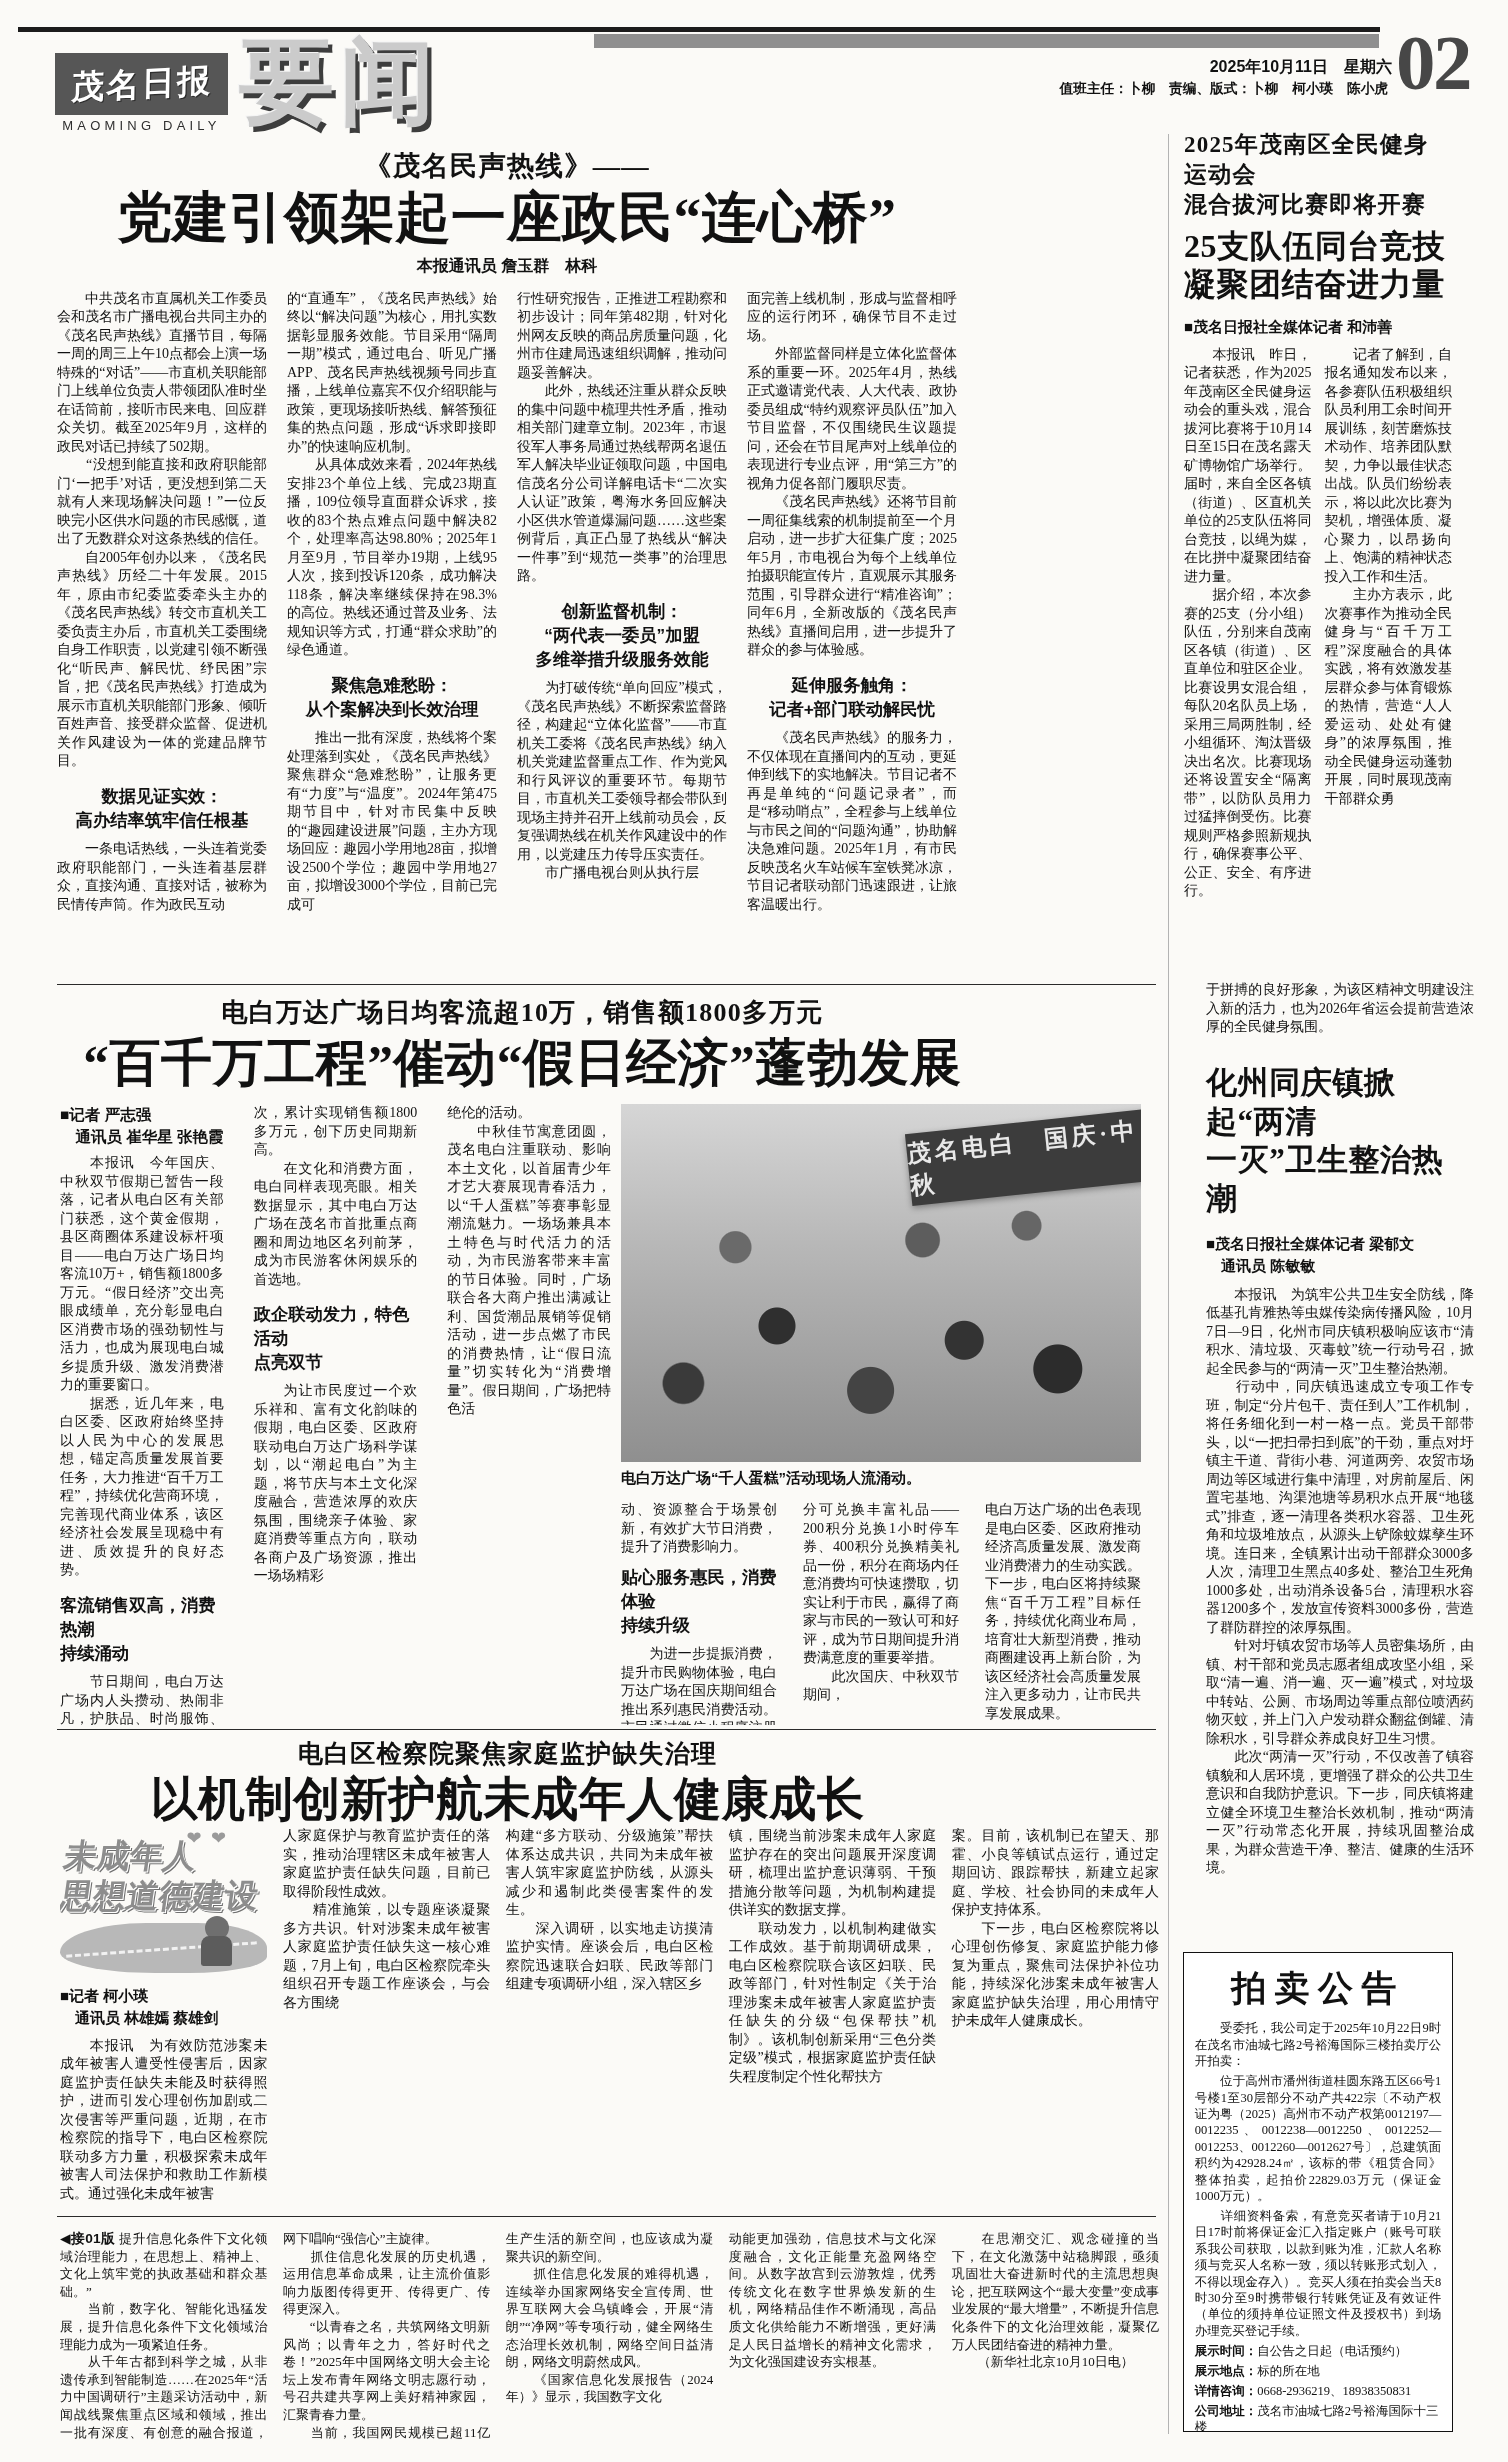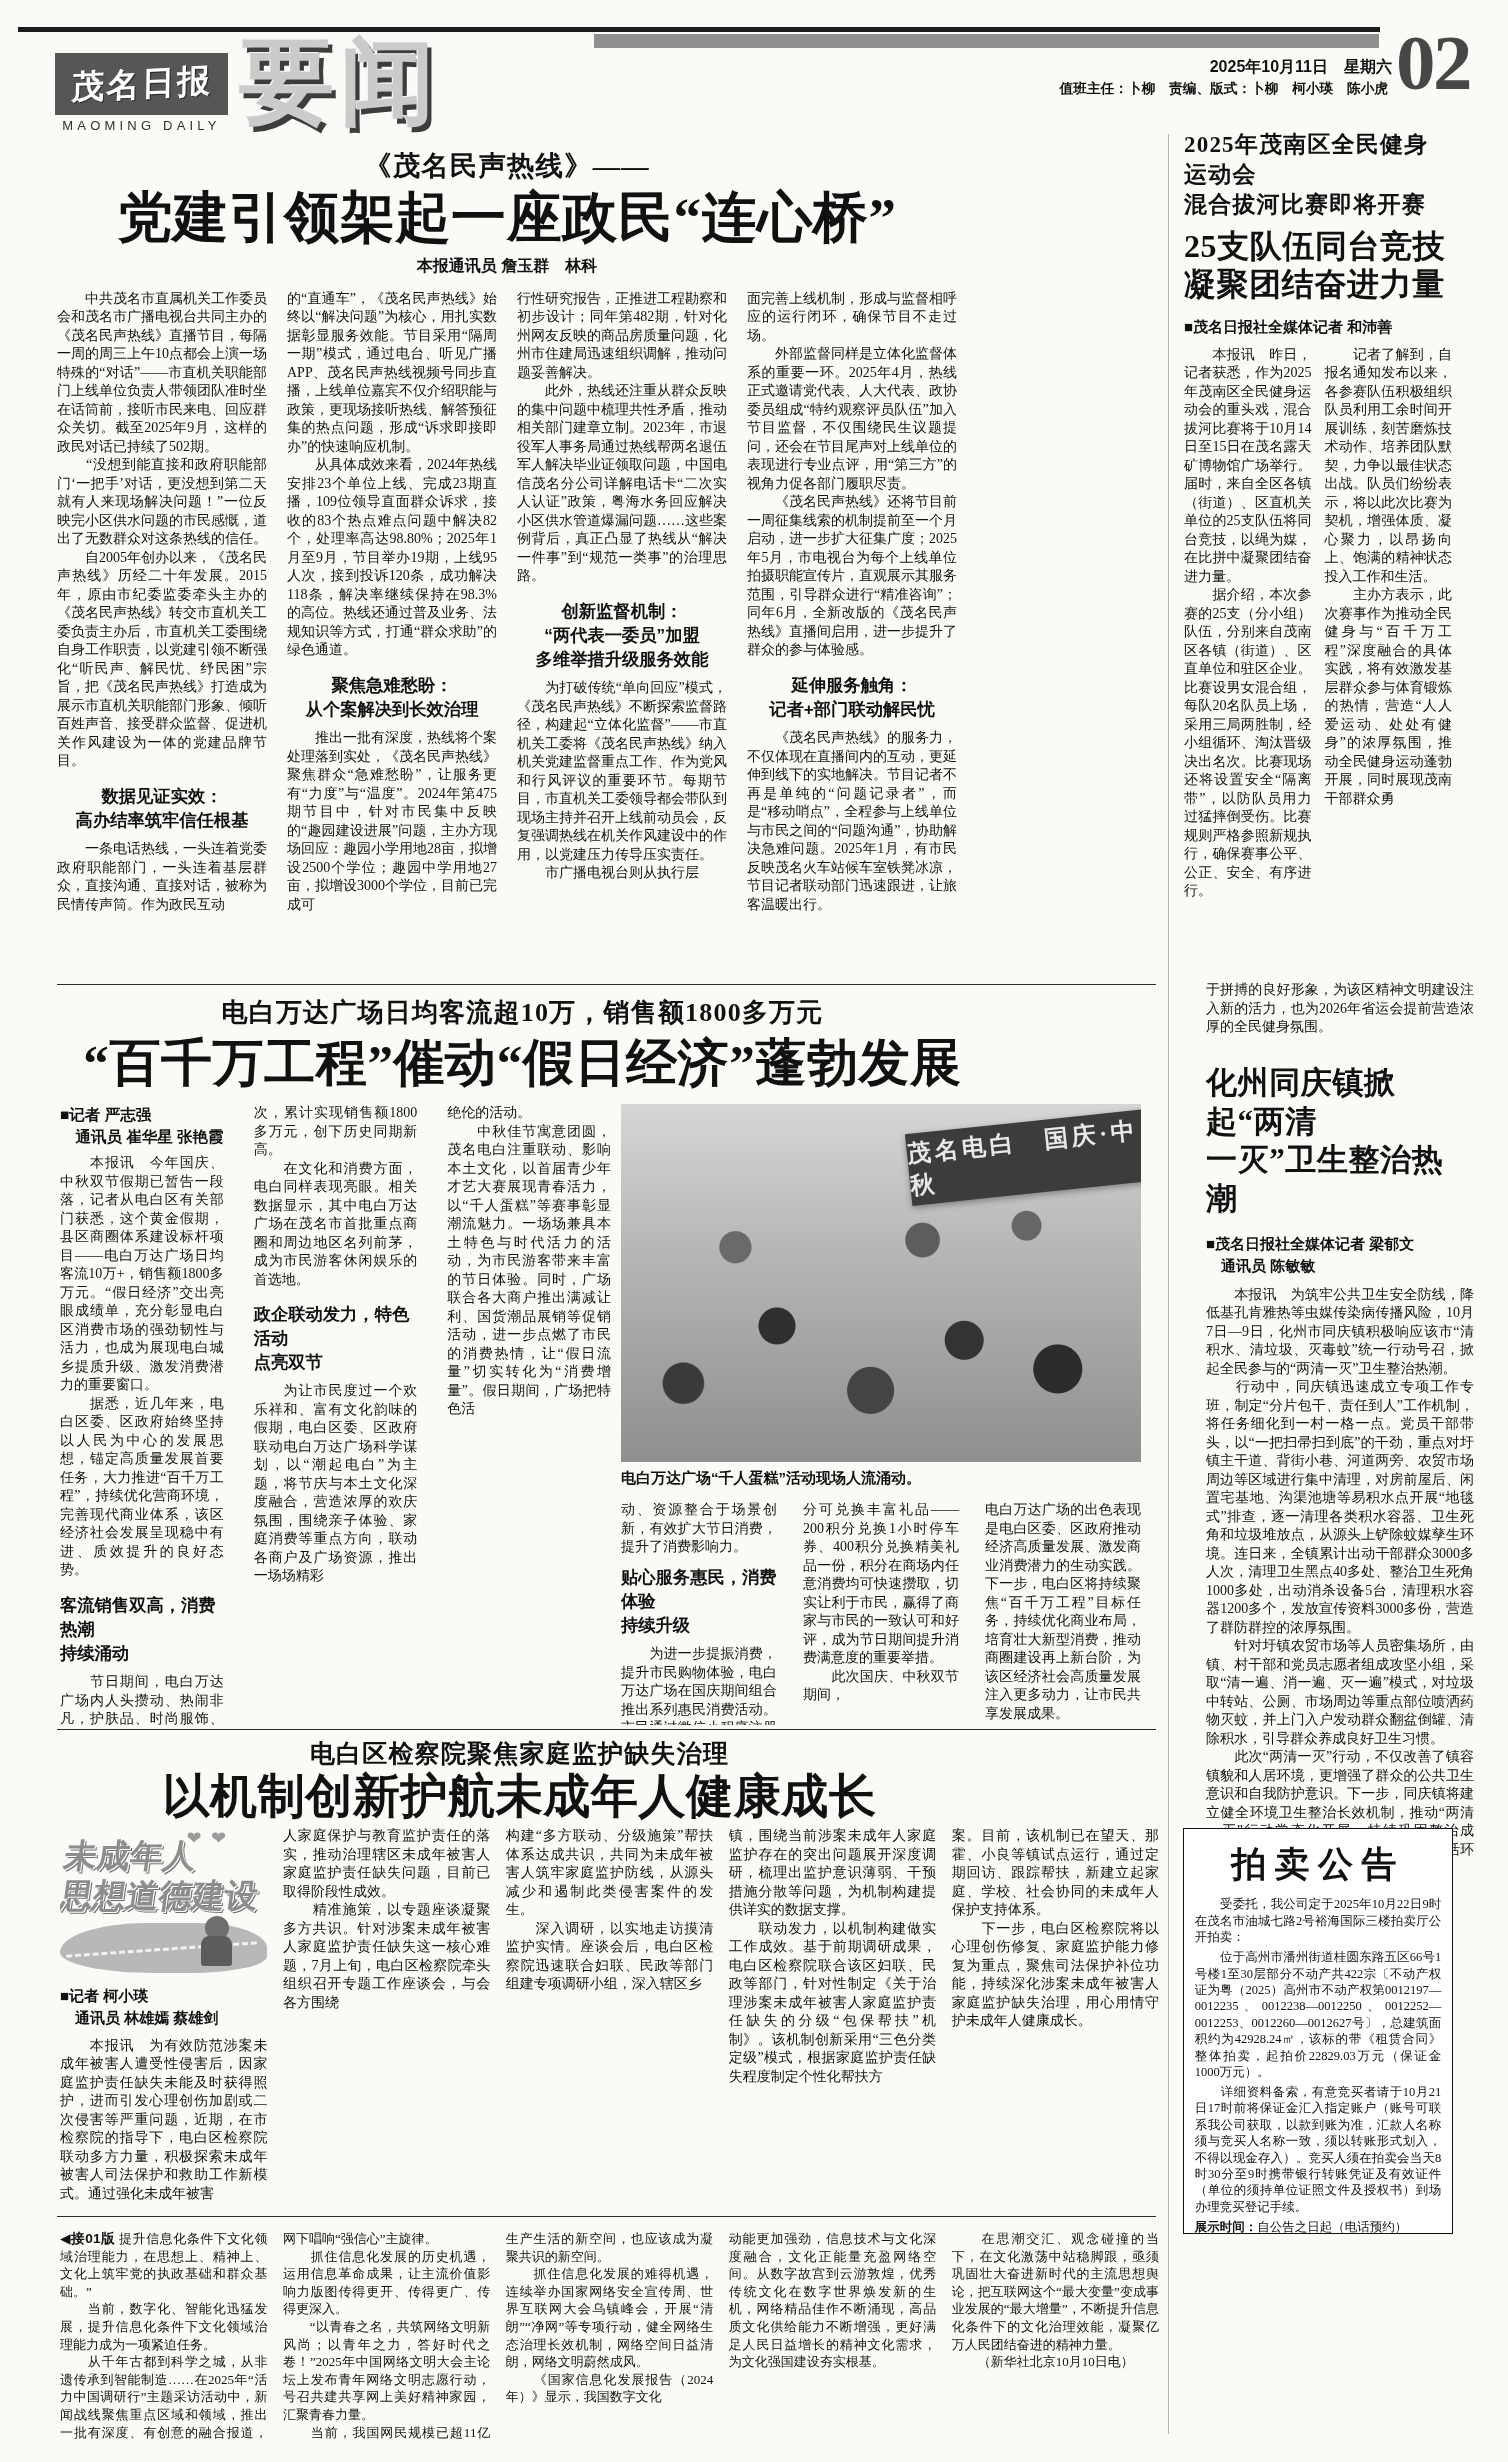--- a/index.html
+++ b/index.html
@@ -192,21 +192,21 @@
 持续升级</div>
     <div class="body-text just prel">　　为进一步提振消费，提升市民购物体验，电白万达广场在国庆期间组合推出系列惠民消费活动。市民通过微信小程序注册会员，即可自动累计消费积分，积</div>
   </div>
   <div class="col body-text just prel">分可兑换丰富礼品——200积分兑换1小时停车券、400积分兑换精美礼品一份，积分在商场内任意消费均可快速攒取，切实让利于市民，赢得了商家与市民的一致认可和好评，成为节日期间提升消费满意度的重要举措。
 　　此次国庆、中秋双节期间，</div>
   <div class="col body-text just prel">电白万达广场的出色表现是电白区委、区政府推动经济高质量发展、激发商业消费潜力的生动实践。下一步，电白区将持续聚焦“百千万工程”目标任务，持续优化商业布局，培育壮大新型消费，推动商圈建设再上新台阶，为该区经济社会高质量发展注入更多动力，让市民共享发展成果。</div>
 </div>
 
 <div class="abs hrule" style="left:57px;top:1729px;width:1099px;"></div>
 
-<div class="abs" style="left:57px;top:1737px;width:1099px;font-family:Liberation Mono, monospace;">
+<div class="abs" style="left:45px;top:1737px;width:1099px;">
   <div class="kicker" style="font-size:25px;width:925px;">电白区检察院聚焦家庭监护缺失治理</div>
   <div class="headline" style="font-size:47px;line-height:1.1;width:925px;margin-top:3.6px;">以机制创新护航未成年人健康成长</div>
 </div>
 
 <div class="abs cols clip" style="left:60px;top:1827px;width:1099px;height:383px;gap:15.5px;">
   <div class="col">
     <div class="side-art">
       <span class="hearts">❤ ❤</span>
       <span class="t1">未成年人</span>
       <span class="t2">思想道德建设</span>
@@ -243,21 +243,21 @@
 　　“以青春之名，共筑网络文明新风尚；以青年之力，答好时代之卷！”2025年中国网络文明大会主论坛上发布青年网络文明志愿行动，号召共建共享网上美好精神家园，汇聚青春力量。
 　　当前，我国网民规模已超11亿人。网络空间成为人们</div>
   <div class="col just prel">生产生活的新空间，也应该成为凝聚共识的新空间。
 　　抓住信息化发展的难得机遇，连续举办国家网络安全宣传周、世界互联网大会乌镇峰会，开展“清朗”“净网”等专项行动，健全网络生态治理长效机制，网络空间日益清朗，网络文明蔚然成风。
 　　《国家信息化发展报告（2024年）》显示，我国数字文化</div>
   <div class="col just prel">动能更加强劲，信息技术与文化深度融合，文化正能量充盈网络空间。从数字故宫到云游敦煌，优秀传统文化在数字世界焕发新的生机，网络精品佳作不断涌现，高品质文化供给能力不断增强，更好满足人民日益增长的精神文化需求，为文化强国建设夯实根基。</div>
   <div class="col just prel">　　在思潮交汇、观念碰撞的当下，在文化激荡中站稳脚跟，亟须巩固壮大奋进新时代的主流思想舆论，把互联网这个“最大变量”变成事业发展的“最大增量”，不断提升信息化条件下的文化治理效能，凝聚亿万人民团结奋进的精神力量。
 　　（新华社北京10月10日电）</div>
 </div>
 
-<div class="abs auction clip" style="left:1183px;top:1828px;width:270px;height:406px;">
+<div class="abs auction clip" style="left:1183px;top:1952px;width:270px;height:480px;">
   <div class="title">拍卖公告</div>
   <p class="just prel">　　受委托，我公司定于2025年10月22日9时在茂名市油城七路2号裕海国际三楼拍卖厅公开拍卖：</p>
   <p class="just prel">　　位于高州市潘州街道桂圆东路五区66号1号楼1至30层部分不动产共422宗〔不动产权证为粤（2025）高州市不动产权第0012197—0012235、0012238—0012250、0012252—0012253、0012260—0012627号〕，总建筑面积约为42928.24㎡，该标的带《租赁合同》整体拍卖，起拍价22829.03万元（保证金1000万元）。</p>
   <p class="just prel">　　详细资料备索，有意竞买者请于10月21日17时前将保证金汇入指定账户（账号可联系我公司获取，以款到账为准，汇款人名称须与竞买人名称一致，须以转账形式划入，不得以现金存入）。竞买人须在拍卖会当天8时30分至9时携带银行转账凭证及有效证件（单位的须持单位证照文件及授权书）到场办理竞买登记手续。</p>
   <p><b class="lbl">展示时间：</b><span>自公告之日起（电话预约）</span></p>
   <p><b class="lbl">展示地点：</b><span>标的所在地</span></p>
   <p><b class="lbl">详情咨询：</b><span>0668-2936219、18938350831</span></p>
   <p><b class="lbl">公司地址：</b><span>茂名市油城七路2号裕海国际十三楼</span></p>
 
 </div>

